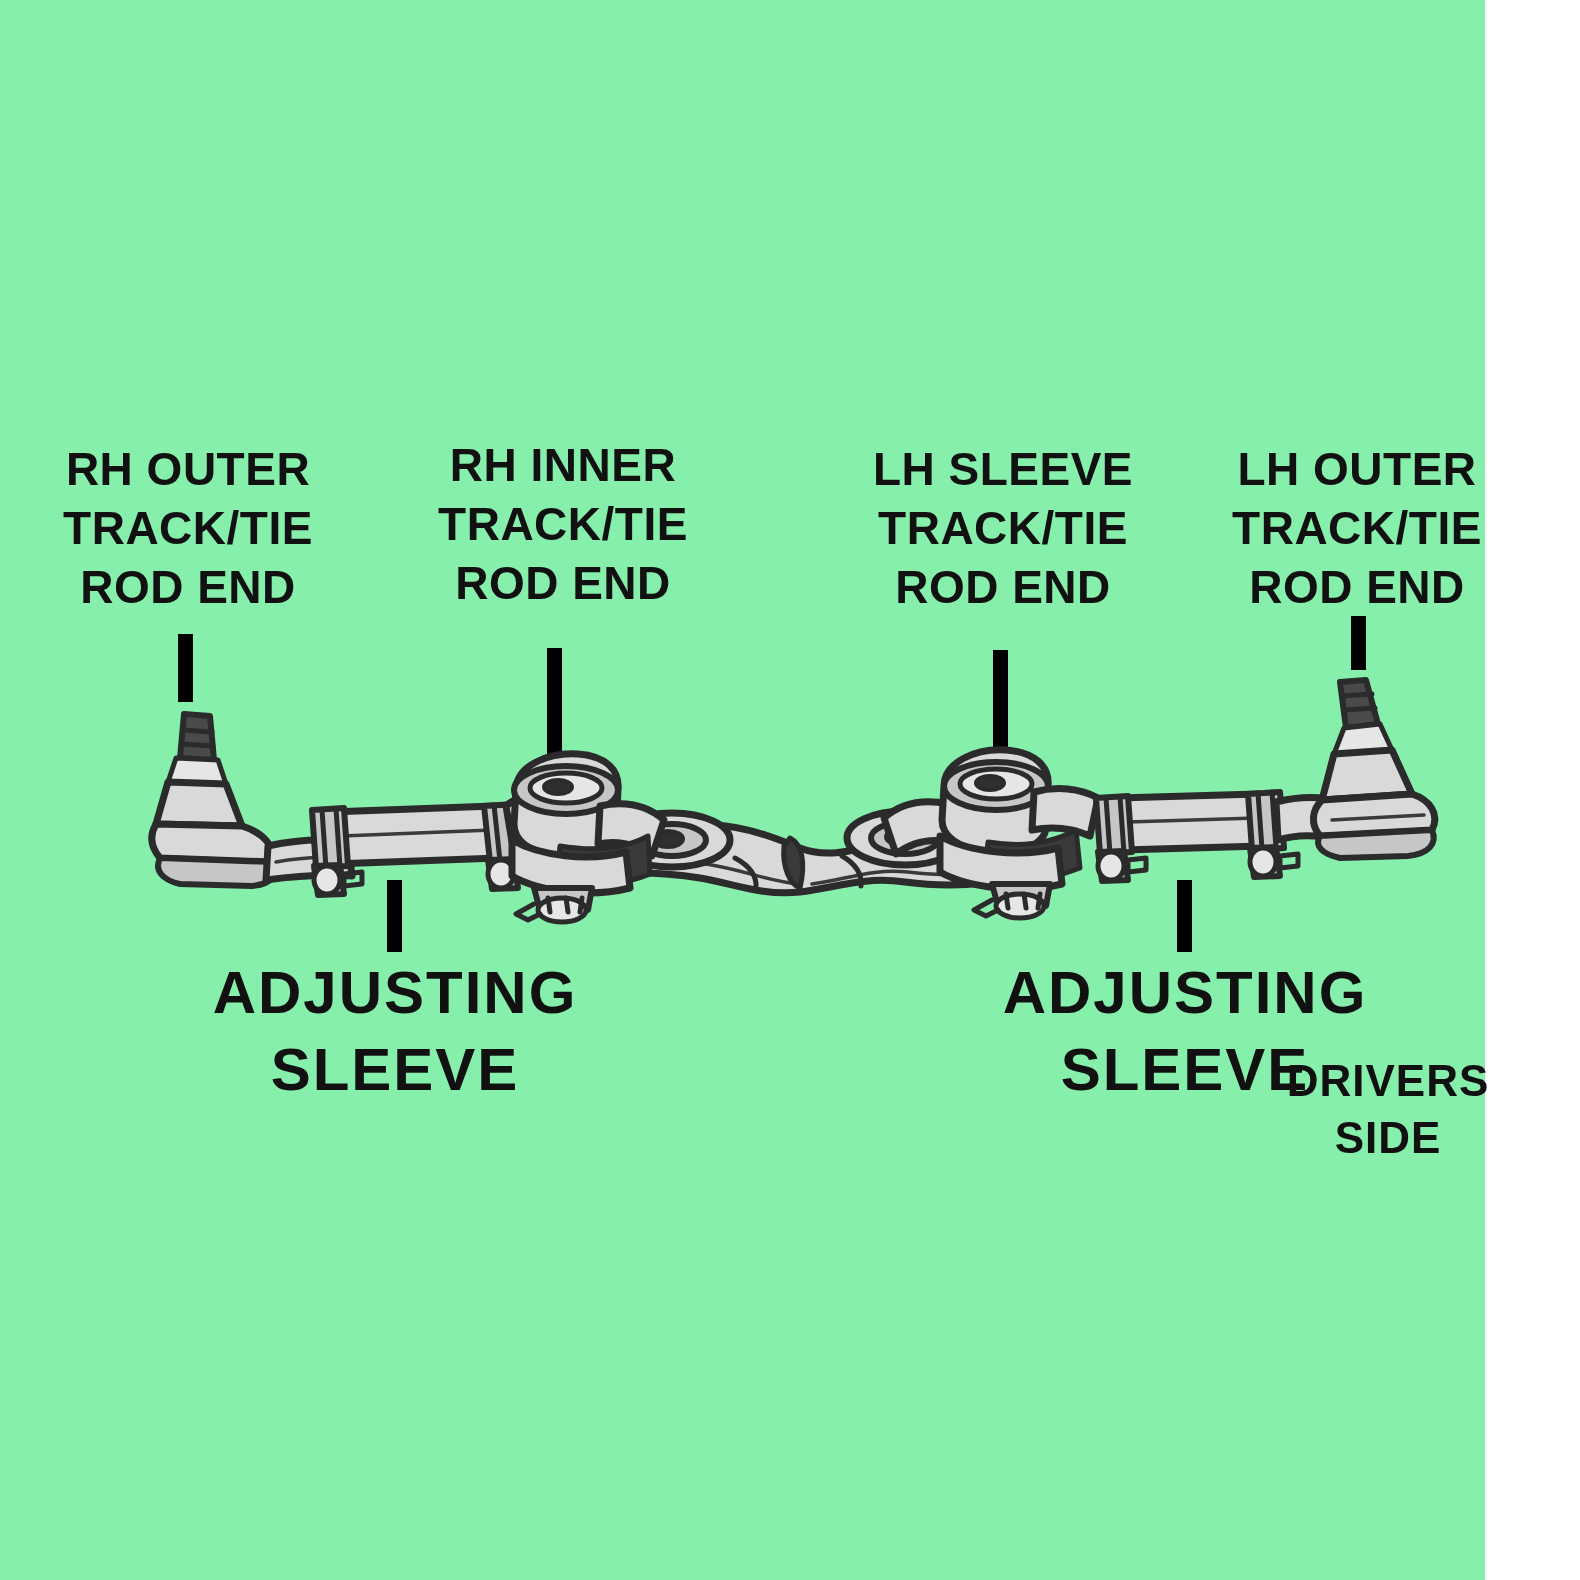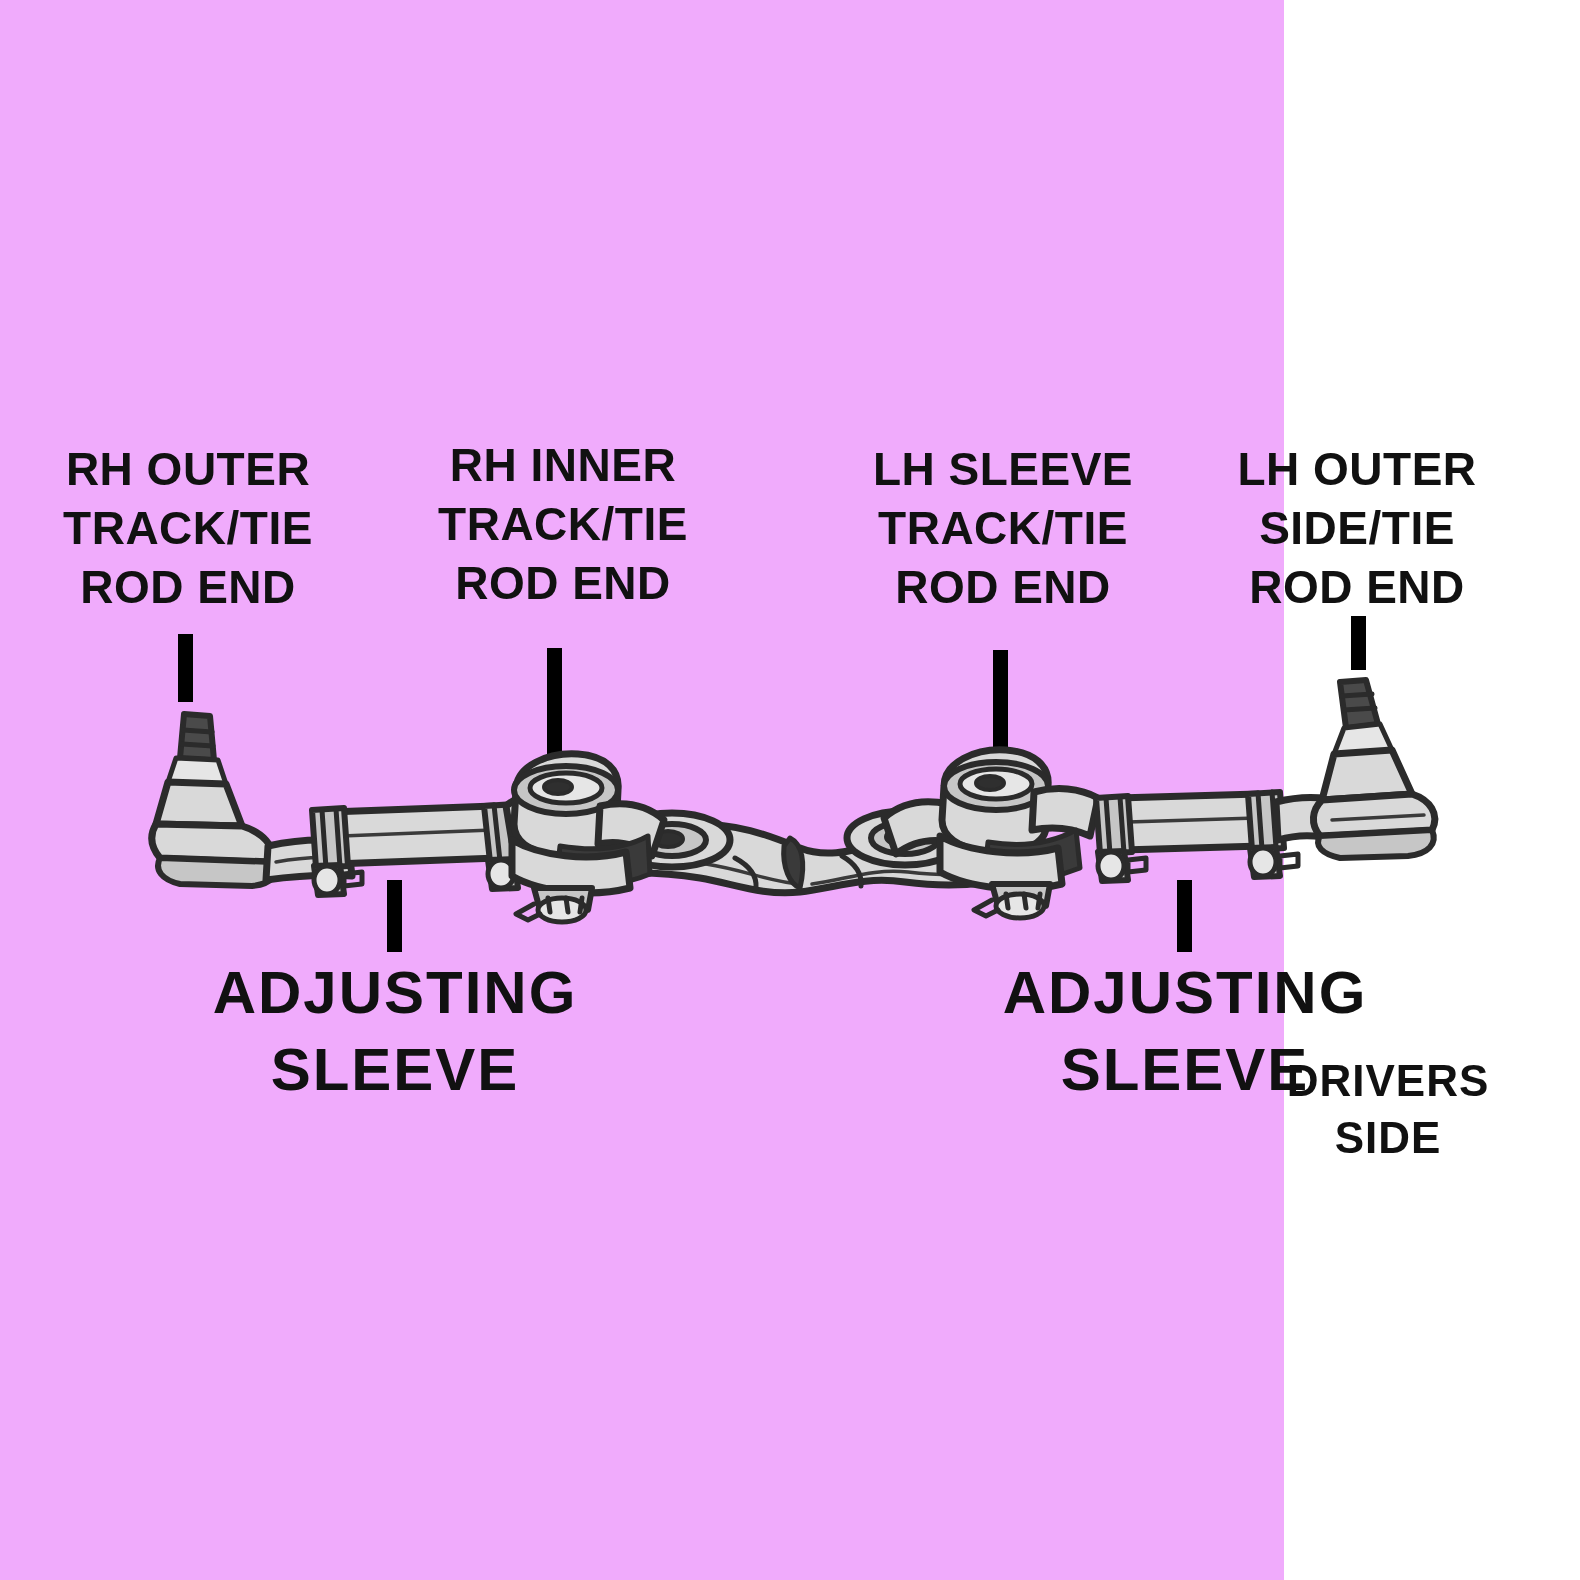--- a/index.html
+++ b/index.html
@@ -9,23 +9,23 @@
     background: #ffffff;
   }
   body {
     width: 1580px;
     height: 1580px;
     font-family: "Liberation Sans", sans-serif;
     overflow: hidden;
   }
   #diagram-root {
     position: relative;
-    width: 1284px;
+    width: 1485px;
     height: 1580px;
-    background: #f0abfc;
+    background: #86efac;
   }
   .callout {
     position: absolute;
     text-align: center;
     color: #111111;
     font-family: "Liberation Sans", sans-serif;
     font-weight: 700;
     letter-spacing: 0.5px;
     line-height: 1.28;
     white-space: pre-line;
@@ -272,21 +272,21 @@
 
   <div class="callout callout-top" id="label-rh-inner">RH INNER
 TRACK/TIE
 ROD END</div>
 
   <div class="callout callout-top" id="label-lh-inner">LH SLEEVE
 TRACK/TIE
 ROD END</div>
 
   <div class="callout callout-top" id="label-lh-outer">LH OUTER
-SIDE/TIE
+TRACK/TIE
 ROD END</div>
 
   <div class="callout callout-bottom" id="label-sleeve-left">ADJUSTING SLEEVE</div>
 
   <div class="callout callout-bottom" id="label-sleeve-right">ADJUSTING SLEEVE</div>
 
   <div class="callout callout-side" id="label-drivers-side">DRIVERS
 SIDE</div>
 
 </div>

